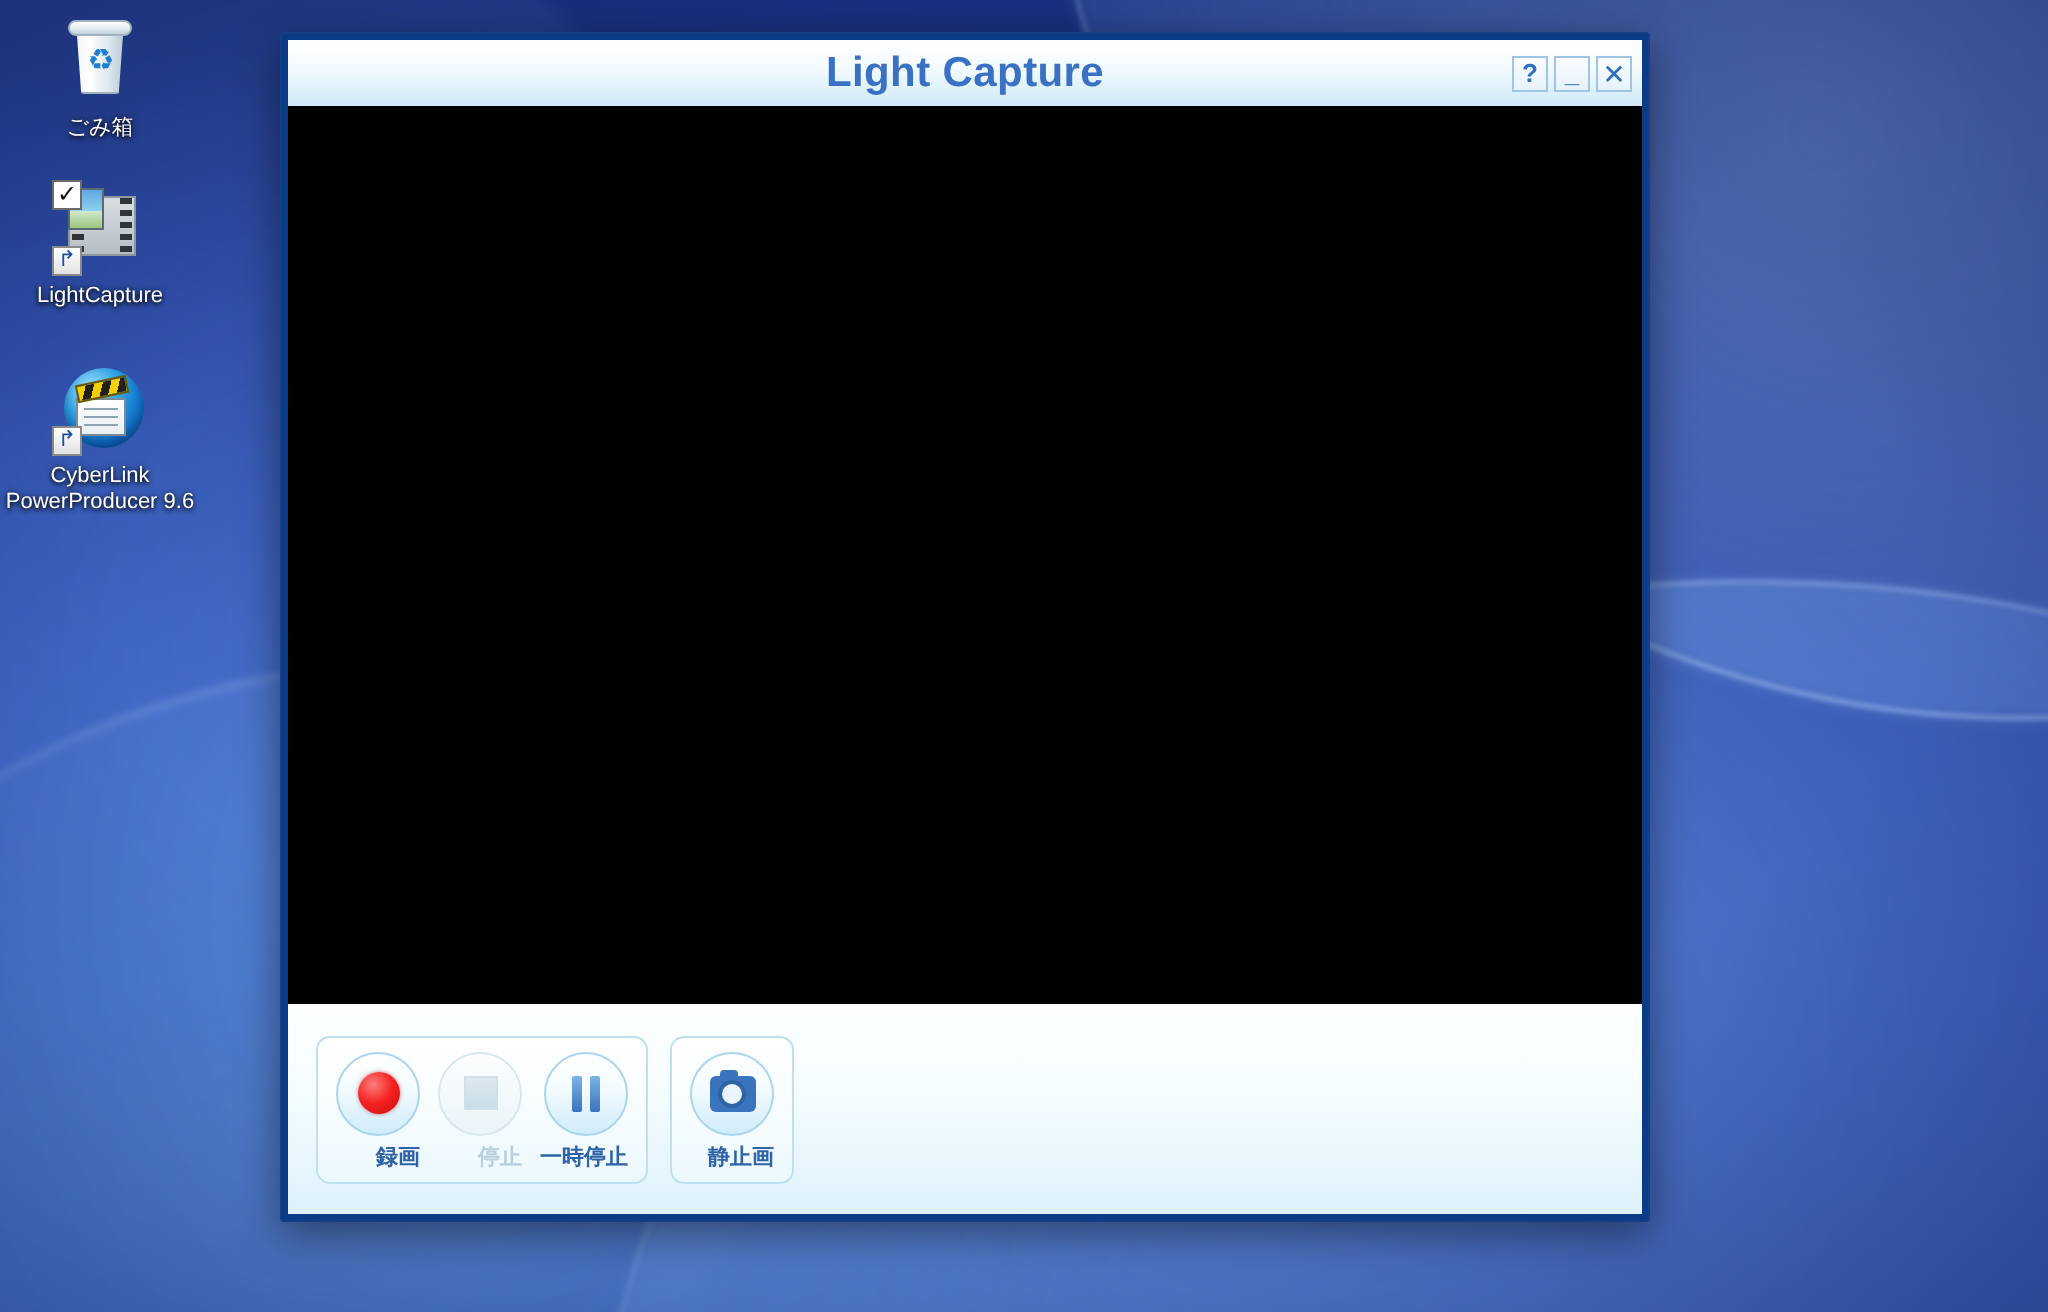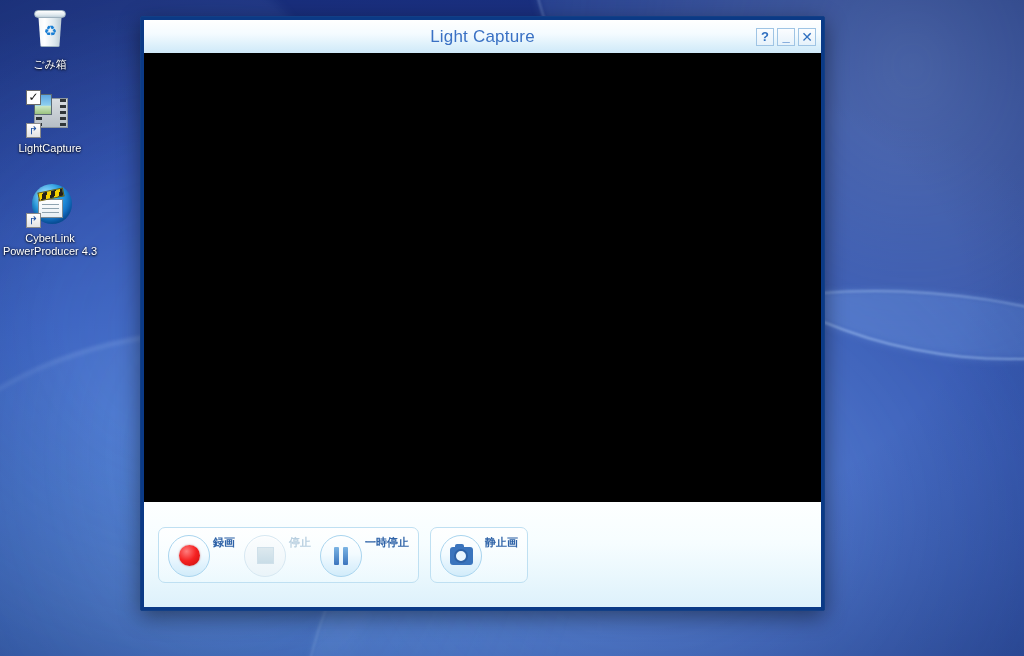--- a/index.html
+++ b/index.html
@@ -114,22 +114,22 @@
   #title-bar {
     height: 33px;
     flex: 0 0 33px;
     position: relative;
     background: linear-gradient(to bottom, #ffffff 0%, #f4fbff 42%, #dcf0fb 78%, #cfe9f9 100%);
     display: flex;
     align-items: center;
     justify-content: center;
   }
   #title-text {
-    font-size: 17px;
-    font-weight: normal;
+    font-size: 21px;
+    font-weight: bold;
     color: #3a71c4;
     letter-spacing: 0.2px;
   }
   #win-buttons {
     position: absolute;
     right: 5px; top: 50%;
     transform: translateY(-50%);
     display: flex;
     gap: 3px;
   }
@@ -167,22 +167,22 @@
     background: linear-gradient(to bottom, rgba(255,255,255,0.85) 0%, rgba(240,251,255,0.55) 100%);
     padding: 7px 9px 5px 9px;
     display: flex;
     gap: 9px;
     align-items: flex-start;
   }
   .spacer { flex: 1 1 auto; }
 
   .tbtn {
     display: flex;
-    flex-direction: row;
-    align-items: flex-start;
+    flex-direction: column;
+    align-items: flex-end;
     gap: 3px;
     cursor: pointer;
     min-width: 40px;
   }
   .tbtn .lbl {
     font-size: 11px;
     color: #2f63a8;
     font-weight: bold;
     white-space: nowrap;
   }
@@ -377,21 +377,21 @@
   </div>
 
   <div class="desk-icon" style="left:2px; top:180px;">
     <div class="glyph">
       <div class="pp-ball"></div>
       <div class="pp-doc"></div>
       <div class="pp-clap"></div>
       <div class="shortcut">↱</div>
     </div>
     <span class="cap">CyberLink</span>
-    <span class="cap">PowerProducer 4.3</span>
+    <span class="cap">PowerProducer 9.6</span>
   </div>
 
   <div id="app-window">
     <div id="app-inner">
 
       <div id="title-bar">
         <span id="title-text">Light Capture</span>
         <div id="win-buttons">
           <div class="win-btn">?</div>
           <div class="win-btn">_</div>

